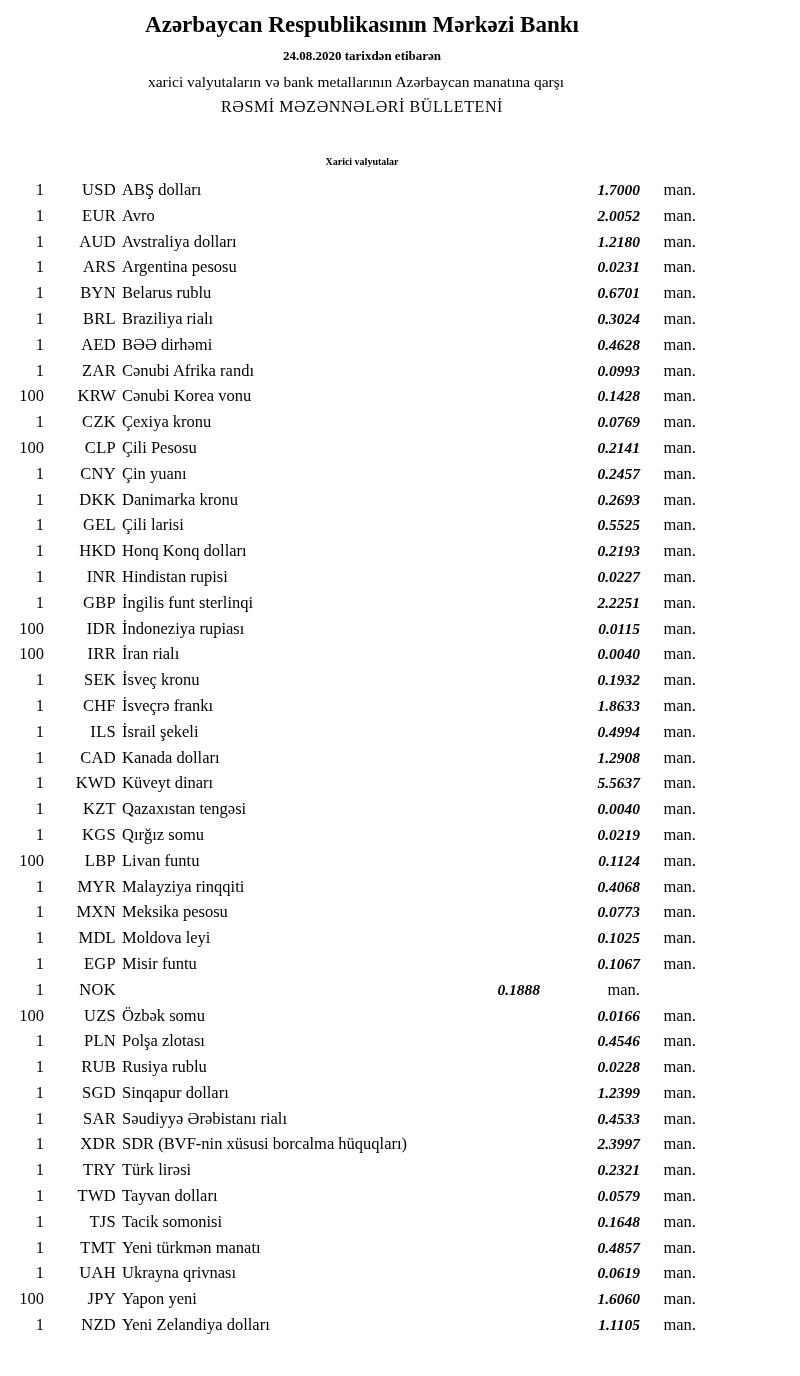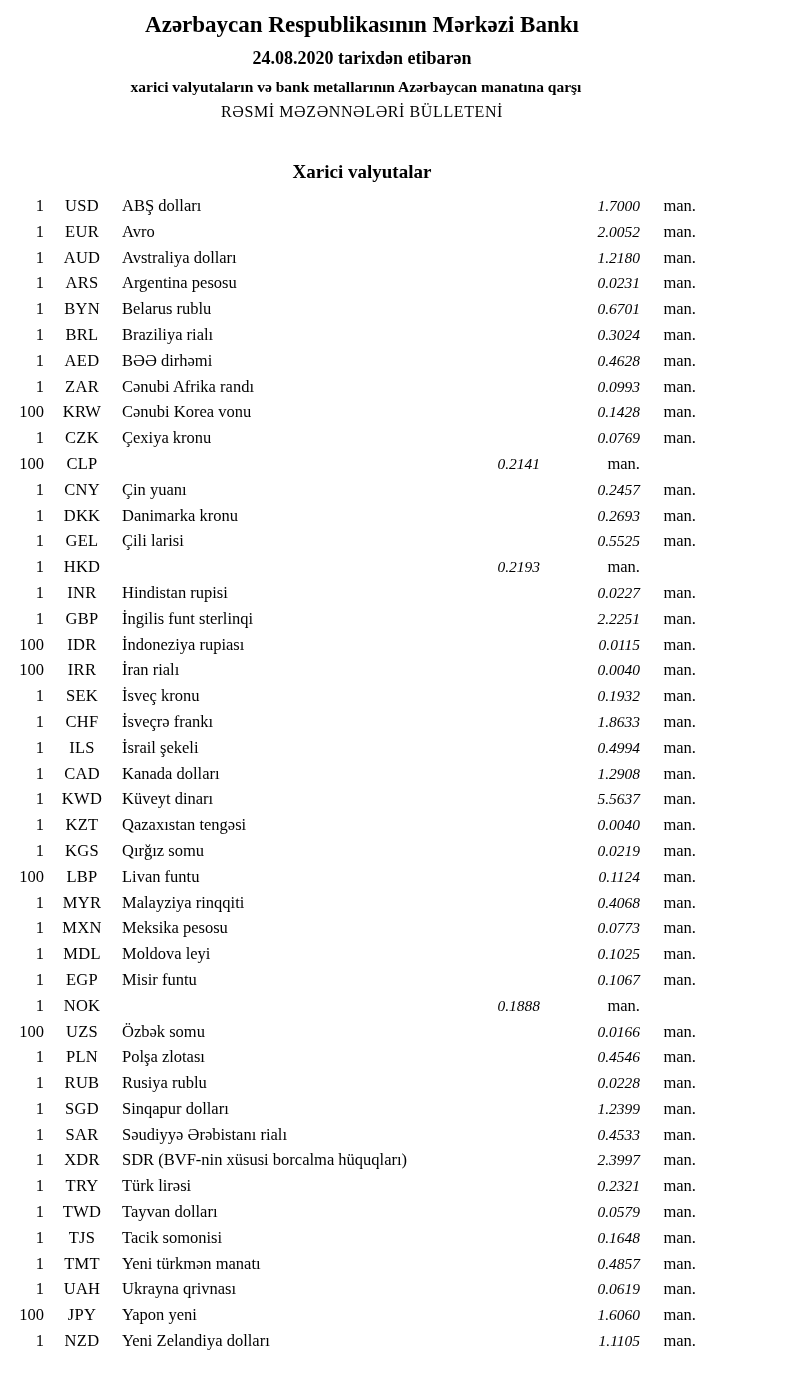--- a/index.html
+++ b/index.html
@@ -16,59 +16,59 @@
     padding: 8px 0 29px 0;
     background: #ffffff;
   }
   .header { text-align: center; }
   .bank-name {
     font-size: 23px;
     font-weight: bold;
     margin: 4px 0 10px 0;
   }
   .date-line {
-    font-size: 18px;
+    font-size: 13px;
     font-weight: bold;
     margin: 0 0 9px 0;
   }
   .subtitle-line {
     font-size: 15.5px;
-    font-weight: bold;
+    font-weight: normal;
     margin: 0 12px 7px 0;
   }
   .bulletin-title {
     font-size: 16px;
     font-weight: normal;
     letter-spacing: 0.6px;
     margin: 0;
   }
   .section-title {
     text-align: center;
-    font-size: 19px;
+    font-size: 10px;
     font-weight: bold;
     margin: 40px 0 10px 0;
   }
   .rates-table {
     padding-left: 8px;
     padding-right: 28px;
   }
   .rate-row {
     display: grid;
     grid-template-columns: 40px 68px 1fr 100px 56px;
     align-items: baseline;
     line-height: 25.8px;
     font-size: 16.5px;
     white-space: nowrap;
   }
   .qty  { text-align: right; padding-right: 4px; }
-  .code { text-align: center; letter-spacing: 0.3px; }
+  .code { text-align: right; letter-spacing: 0.3px; }
   .name { padding-left: 6px; overflow: hidden; }
   .rate {
     text-align: right;
-    font-weight: normal;
+    font-weight: bold;
     font-style: italic;
     font-size: 15.5px;
   }
   .unit { text-align: right; }
 </style>
 </head>
 <body>
 
 <div class="page">
 
@@ -158,20 +158,21 @@
     <span class="qty">1</span>
     <span class="code">CZK</span>
     <span class="name">Çexiya kronu</span>
     <span class="rate">0.0769</span>
     <span class="unit">man.</span>
   </div>
 
   <div class="rate-row">
     <span class="qty">100</span>
     <span class="code">CLP</span>
+    <span class="name">Çili Pesosu</span>
     <span class="rate">0.2141</span>
     <span class="unit">man.</span>
   </div>
 
   <div class="rate-row">
     <span class="qty">1</span>
     <span class="code">CNY</span>
     <span class="name">Çin yuanı</span>
     <span class="rate">0.2457</span>
     <span class="unit">man.</span>
@@ -189,20 +190,21 @@
     <span class="qty">1</span>
     <span class="code">GEL</span>
     <span class="name">Çili larisi</span>
     <span class="rate">0.5525</span>
     <span class="unit">man.</span>
   </div>
 
   <div class="rate-row">
     <span class="qty">1</span>
     <span class="code">HKD</span>
+    <span class="name">Honq Konq dolları</span>
     <span class="rate">0.2193</span>
     <span class="unit">man.</span>
   </div>
 
   <div class="rate-row">
     <span class="qty">1</span>
     <span class="code">INR</span>
     <span class="name">Hindistan rupisi</span>
     <span class="rate">0.0227</span>
     <span class="unit">man.</span>

